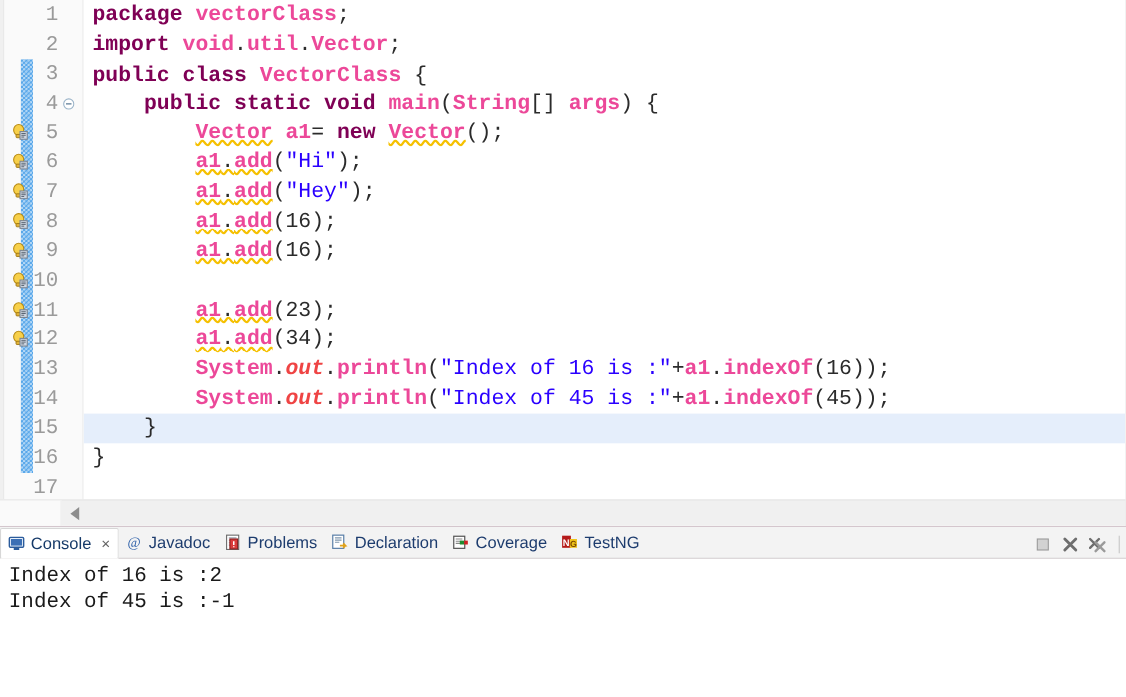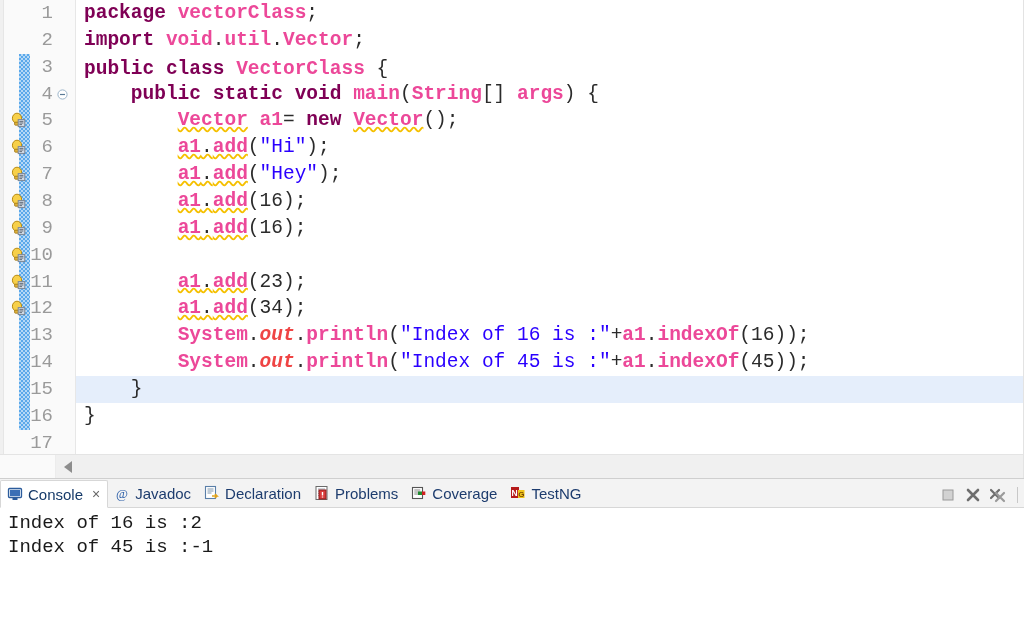--- a/index.html
+++ b/index.html
@@ -338,34 +338,34 @@
           <span class="closex">×</span>
         </div>
         <div class="tab">
           <span class="ticon"><svg width="16" height="16" viewBox="0 0 16 16">
               <text x="8" y="12.5" font-family="Liberation Serif, serif" font-size="13" fill="#2b5ea8" text-anchor="middle">@</text>
             </svg></span>
           <span class="tlabel">Javadoc</span>
         </div>
         <div class="tab">
           <span class="ticon"><svg width="16" height="16" viewBox="0 0 16 16">
-              <rect x="1.5" y="1.5" width="10" height="12" fill="#fff" stroke="#5a7fa8" stroke-width="1.1"></rect>
-              <path d="M3.5 4h6M3.5 6h6M3.5 8h4" stroke="#7f96ad" stroke-width="1"></path>
-              <path d="M8 11 l5 0 -2 -2 M13 11 l-2 2" fill="none" stroke="#e0a21a" stroke-width="1.6"></path>
-            </svg></span>
-          <span class="tlabel">Declaration</span>
-        </div>
-        <div class="tab">
-          <span class="ticon"><svg width="16" height="16" viewBox="0 0 16 16">
               <rect x="2" y="1.5" width="11" height="13" fill="#fff" stroke="#6a6a6a" stroke-width="1"></rect>
               <path d="M4 4h7M4 6.2h7M4 8.4h7M4 10.6h5" stroke="#9aa4b0" stroke-width="1"></path>
               <rect x="5" y="5" width="7" height="9" fill="#d93b3b" stroke="#8b1f1f" stroke-width="1"></rect>
               <path d="M8.5 7v3.4M8.5 11.6v1" stroke="#fff" stroke-width="1.4"></path>
             </svg></span>
           <span class="tlabel">Problems</span>
+        </div>
+        <div class="tab">
+          <span class="ticon"><svg width="16" height="16" viewBox="0 0 16 16">
+              <rect x="1.5" y="1.5" width="10" height="12" fill="#fff" stroke="#5a7fa8" stroke-width="1.1"></rect>
+              <path d="M3.5 4h6M3.5 6h6M3.5 8h4" stroke="#7f96ad" stroke-width="1"></path>
+              <path d="M8 11 l5 0 -2 -2 M13 11 l-2 2" fill="none" stroke="#e0a21a" stroke-width="1.6"></path>
+            </svg></span>
+          <span class="tlabel">Declaration</span>
         </div>
         <div class="tab">
           <span class="ticon"><svg width="16" height="16" viewBox="0 0 16 16">
               <rect x="1.5" y="2.5" width="10" height="11" fill="#fff" stroke="#555" stroke-width="1.1"></rect>
               <path d="M3.3 5h6M3.3 7h6M3.3 9h4" stroke="#888" stroke-width="1"></path>
               <rect x="7" y="6.5" width="4" height="3.5" fill="#1f8b2f"></rect>
               <rect x="11" y="6.5" width="3.3" height="3.5" fill="#cf1f1f"></rect>
             </svg></span>
           <span class="tlabel">Coverage</span>
         </div>

